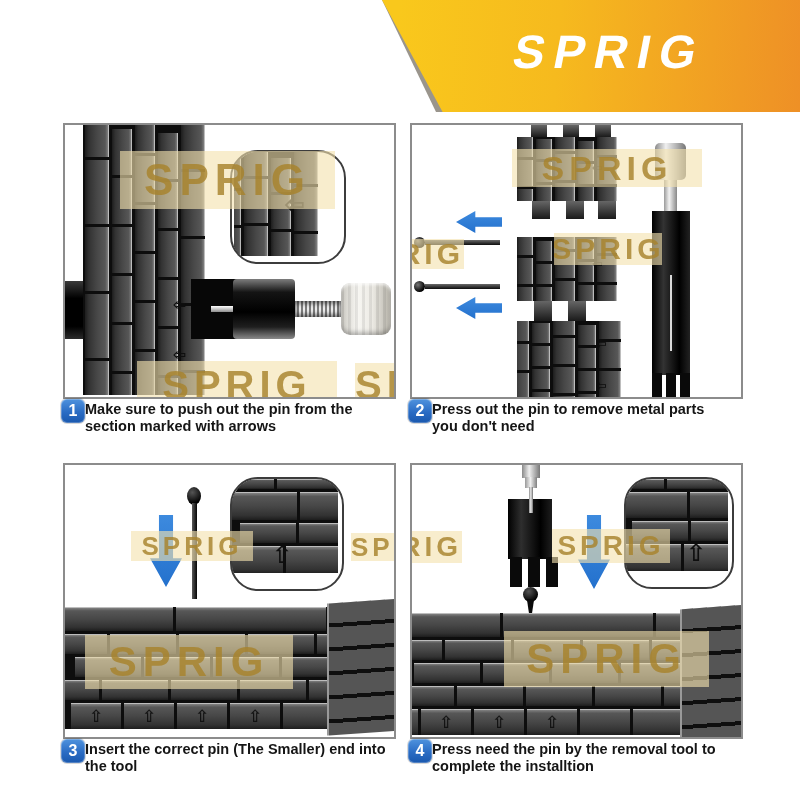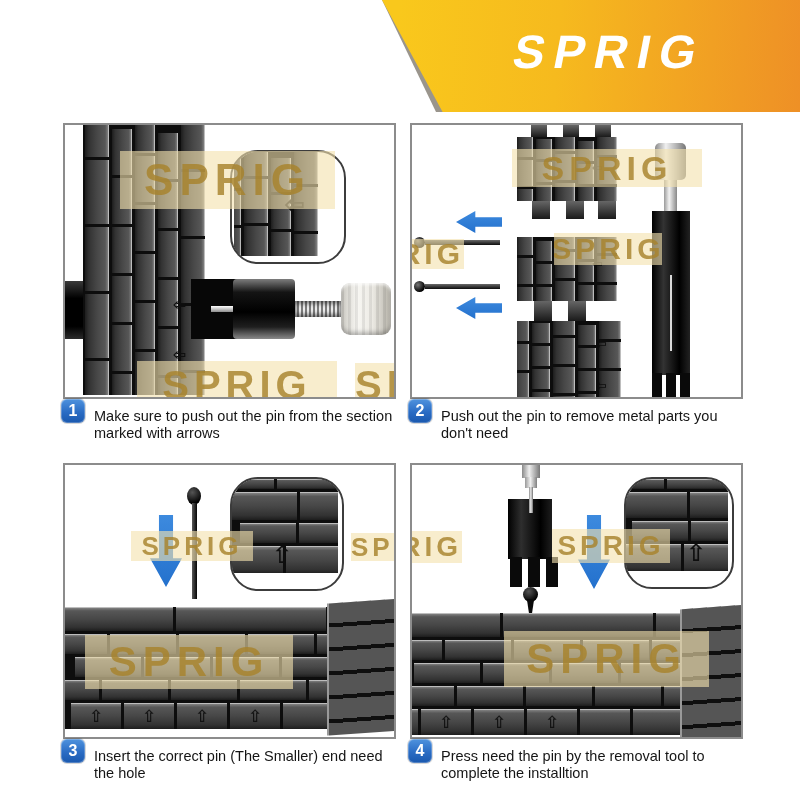--- a/index.html
+++ b/index.html
@@ -23,21 +23,21 @@
   #panel4{left:410px;top:463px;}
 
   
   .step{position:absolute;display:flex;align-items:flex-start;}
   #step1{left:61px;top:399px;}  #step2{left:408px;top:399px;}
   #step3{left:61px;top:739px;}  #step4{left:408px;top:739px;}
   .badge{flex:none;width:24px;height:24px;border-radius:6px;color:#fff;font-weight:bold;font-size:16px;
     display:flex;align-items:center;justify-content:center;
     background:linear-gradient(180deg,#4f93de 0%,#2a6cc4 55%,#1a58ae 100%);
     box-shadow:inset 0 0 0 1px rgba(255,255,255,.25),0 0 0 1px rgba(0,0,0,.15);}
-  .step-text{margin-left:9px;width:302px;font-size:14.5px;line-height:17px;font-weight:normal;color:#151515;padding-top:9px;}
+  .step-text{width:302px;font-size:14.5px;line-height:17px;font-weight:bold;color:#151515;padding-top:2px;}
 
   
   .band{position:absolute;background:#0d0d0d;display:flex;flex-direction:column;gap:3px;overflow:hidden;}
   .band-row{display:flex;gap:3px;flex:none;}
   .brick{flex:none;position:relative;display:flex;align-items:center;justify-content:center;
     background:linear-gradient(180deg,#8f8f8f 0%,#575757 16%,#474747 50%,#323232 84%,#1d1d1d 100%);
     box-shadow:inset 0 1px 0 rgba(255,255,255,.45);}
   .engrave{font-family:"DejaVu Sans",sans-serif;font-weight:bold;color:#0e0e0e;font-size:17px;line-height:1;opacity:.9;}
   .engrave-abs{position:absolute;font-family:"DejaVu Sans",sans-serif;font-weight:bold;color:#0e0e0e;line-height:1;z-index:3;}
   .rotwrap{position:absolute;overflow:hidden;}
@@ -501,24 +501,24 @@
     <div class="wm center" style="left:140px;top:64px;width:118px;height:34px;font-size:28px;letter-spacing:4px;">SPRIG</div>
     <div class="wm center" style="left:92px;top:166px;width:205px;height:56px;font-size:42px;letter-spacing:6px;">SPRIG</div>
   </div>
 
   <div class="step" id="step1">
     <div class="badge">1</div>
     <div class="step-text">Make sure to push out the pin from the section marked with arrows</div>
   </div>
   <div class="step" id="step2">
     <div class="badge">2</div>
-    <div class="step-text">Push out the pin to remove metal parts you don't need</div>
+    <div class="step-text">Press out the pin to remove metal parts you don't need</div>
   </div>
   <div class="step" id="step3">
     <div class="badge">3</div>
-    <div class="step-text">Insert the correct pin (The Smaller) end need the hole</div>
+    <div class="step-text">Insert the correct pin (The Smaller) end into the tool</div>
   </div>
   <div class="step" id="step4">
     <div class="badge">4</div>
     <div class="step-text">Press need the pin by the removal tool to complete the installtion</div>
   </div>
 
 </div>
 
 </body></html>

